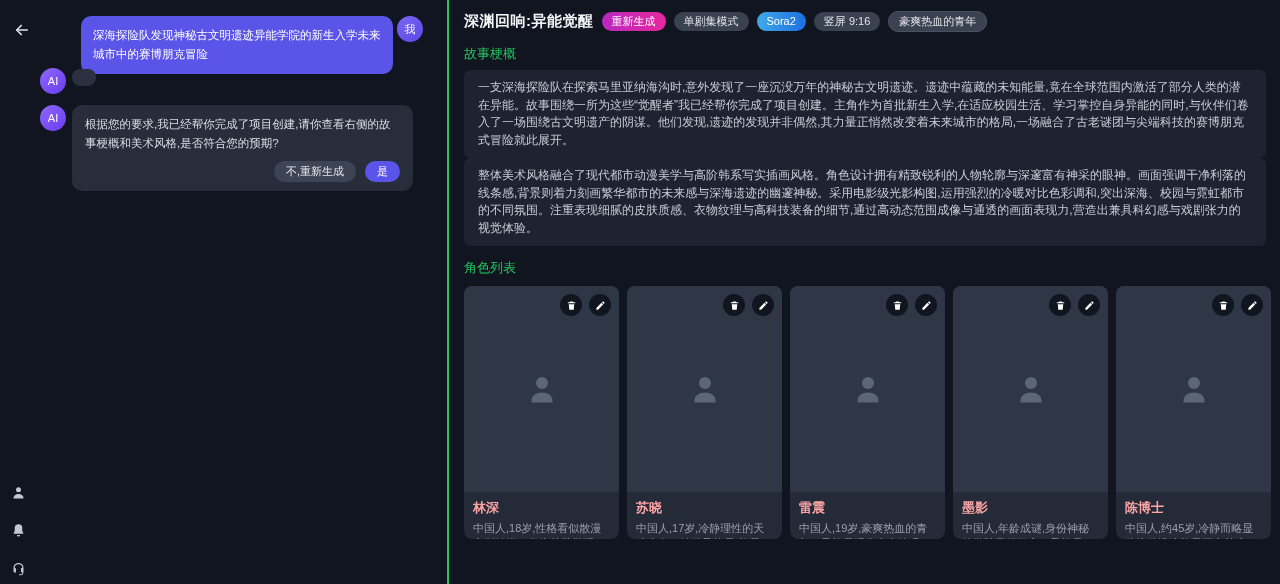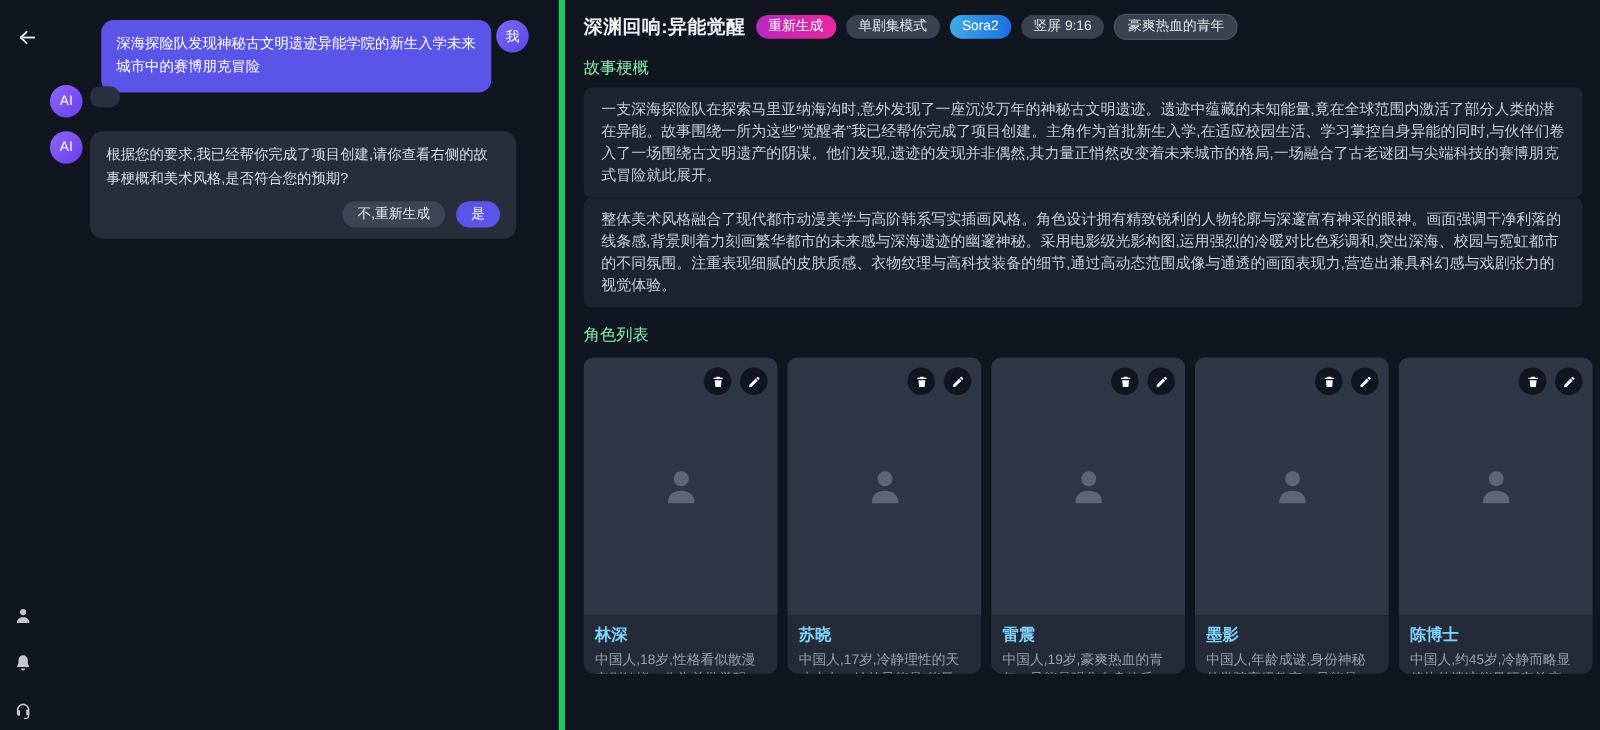--- a/index.html
+++ b/index.html
@@ -36,46 +36,46 @@
   .btn { border:none; cursor:pointer; font-family:inherit; font-size:11px; line-height:1;
          padding:5px 12px; border-radius:12px; color:#fff; }
   .btn-ghost { background:#3d4453; color:#e6e9ef; }
   .btn-primary { background:#5b54e8; }
 
   .chat-side-icons { position:absolute; left:10px; bottom:8px; display:flex; flex-direction:column; gap:22px; }
   .side-icon { width:16px; height:16px; cursor:pointer; display:flex; align-items:center; justify-content:center; }
   .side-icon svg { width:15px; height:15px; fill:#c2c8d2; }
 
   
-  .right-panel { flex:1; border-left:5px solid #22c55e; padding:10px 14px 0 15px; height:584px; overflow:hidden; }
+  .right-panel { flex:1; border-left:2px solid #22c55e; padding:10px 14px 0 15px; height:584px; overflow:hidden; }
 
   .proj-header { display:flex; align-items:center; gap:8px; margin-top:1px; }
   .proj-title { font-size:15px; font-weight:bold; color:#f2f4f8; letter-spacing:.5px; }
   .pill { font-size:11px; line-height:1; padding:4px 10px; border-radius:10px; color:#fff; white-space:nowrap; }
   .pill-style { background:linear-gradient(90deg,#b928c0,#e8289e); }
   .pill-dark  { background:#3a4150; color:#e3e6ea; }
   .pill-model { background:linear-gradient(90deg,#3fa9e8,#1d6fe0); }
   .pill-cover { background:#3a4150; color:#e3e6ea; cursor:pointer; border:1px solid #4a5160; }
 
-  .section-label { color:#86efac; font-size:13px; margin:13px 0 7px; }
+  .section-label { color:#22c55e; font-size:13px; margin:13px 0 7px; }
   .info-box { background:#1d2330; border-radius:6px; padding:9px 14px;
               font-size:12px; line-height:17.5px; color:#c7ccd6; }
 
   .cards-row { display:flex; gap:8px; margin-top:9px; }
   .char-card { width:155px; height:253px; border-radius:8px; overflow:hidden;
                background:#242a37; display:flex; flex-direction:column; flex:none; }
   .char-img { height:206px; flex:none; background:#2f3645; position:relative;
               display:flex; align-items:center; justify-content:center; }
   .char-img svg.placeholder { width:36px; height:36px; fill:#5d6675; }
   .card-actions { position:absolute; top:8px; right:8px; display:flex; gap:7px; }
   .icon-btn { width:22px; height:22px; border-radius:50%; background:rgba(10,14,22,.8);
               display:flex; align-items:center; justify-content:center; cursor:pointer; }
   .icon-btn svg { width:11px; height:11px; fill:#fff; }
   .char-meta { padding:7px 9px 0; }
-  .char-name { font-size:13px; font-weight:bold; color:#7dd3fc; margin-bottom:4px; }
+  .char-name { font-size:13px; font-weight:bold; color:#fca5a5; margin-bottom:4px; }
   .char-desc { font-size:11px; line-height:15px; color:#98a0ad;
                display:-webkit-box; -webkit-line-clamp:2; -webkit-box-orient:vertical; overflow:hidden; }
 </style>
 </head>
 <body>
 
 <div class="chat-panel">
 
   <div class="back-btn">
     <svg viewBox="0 0 24 24" fill="none" stroke-width="2.2" stroke-linecap="round" stroke-linejoin="round">

